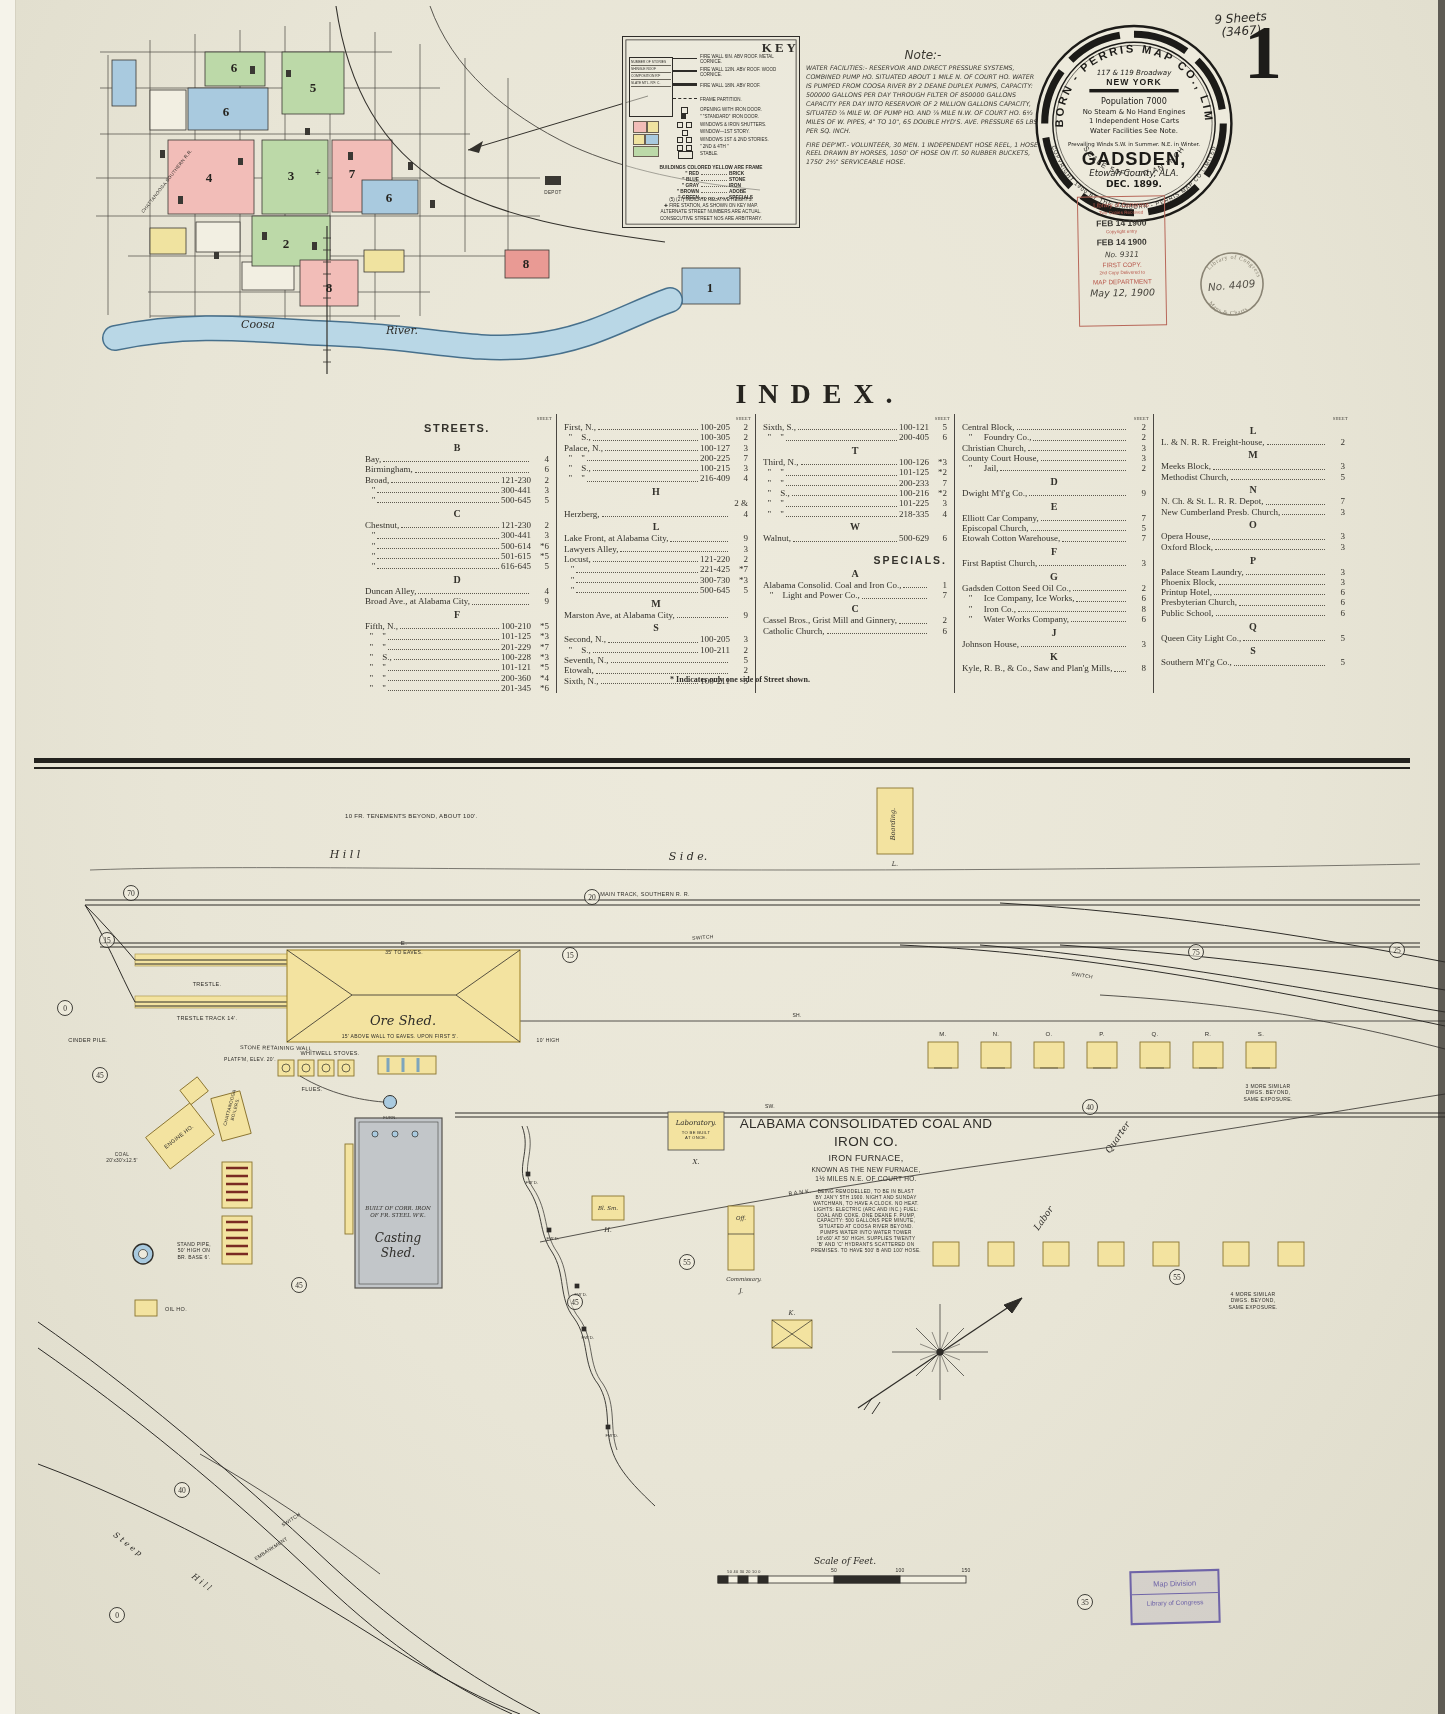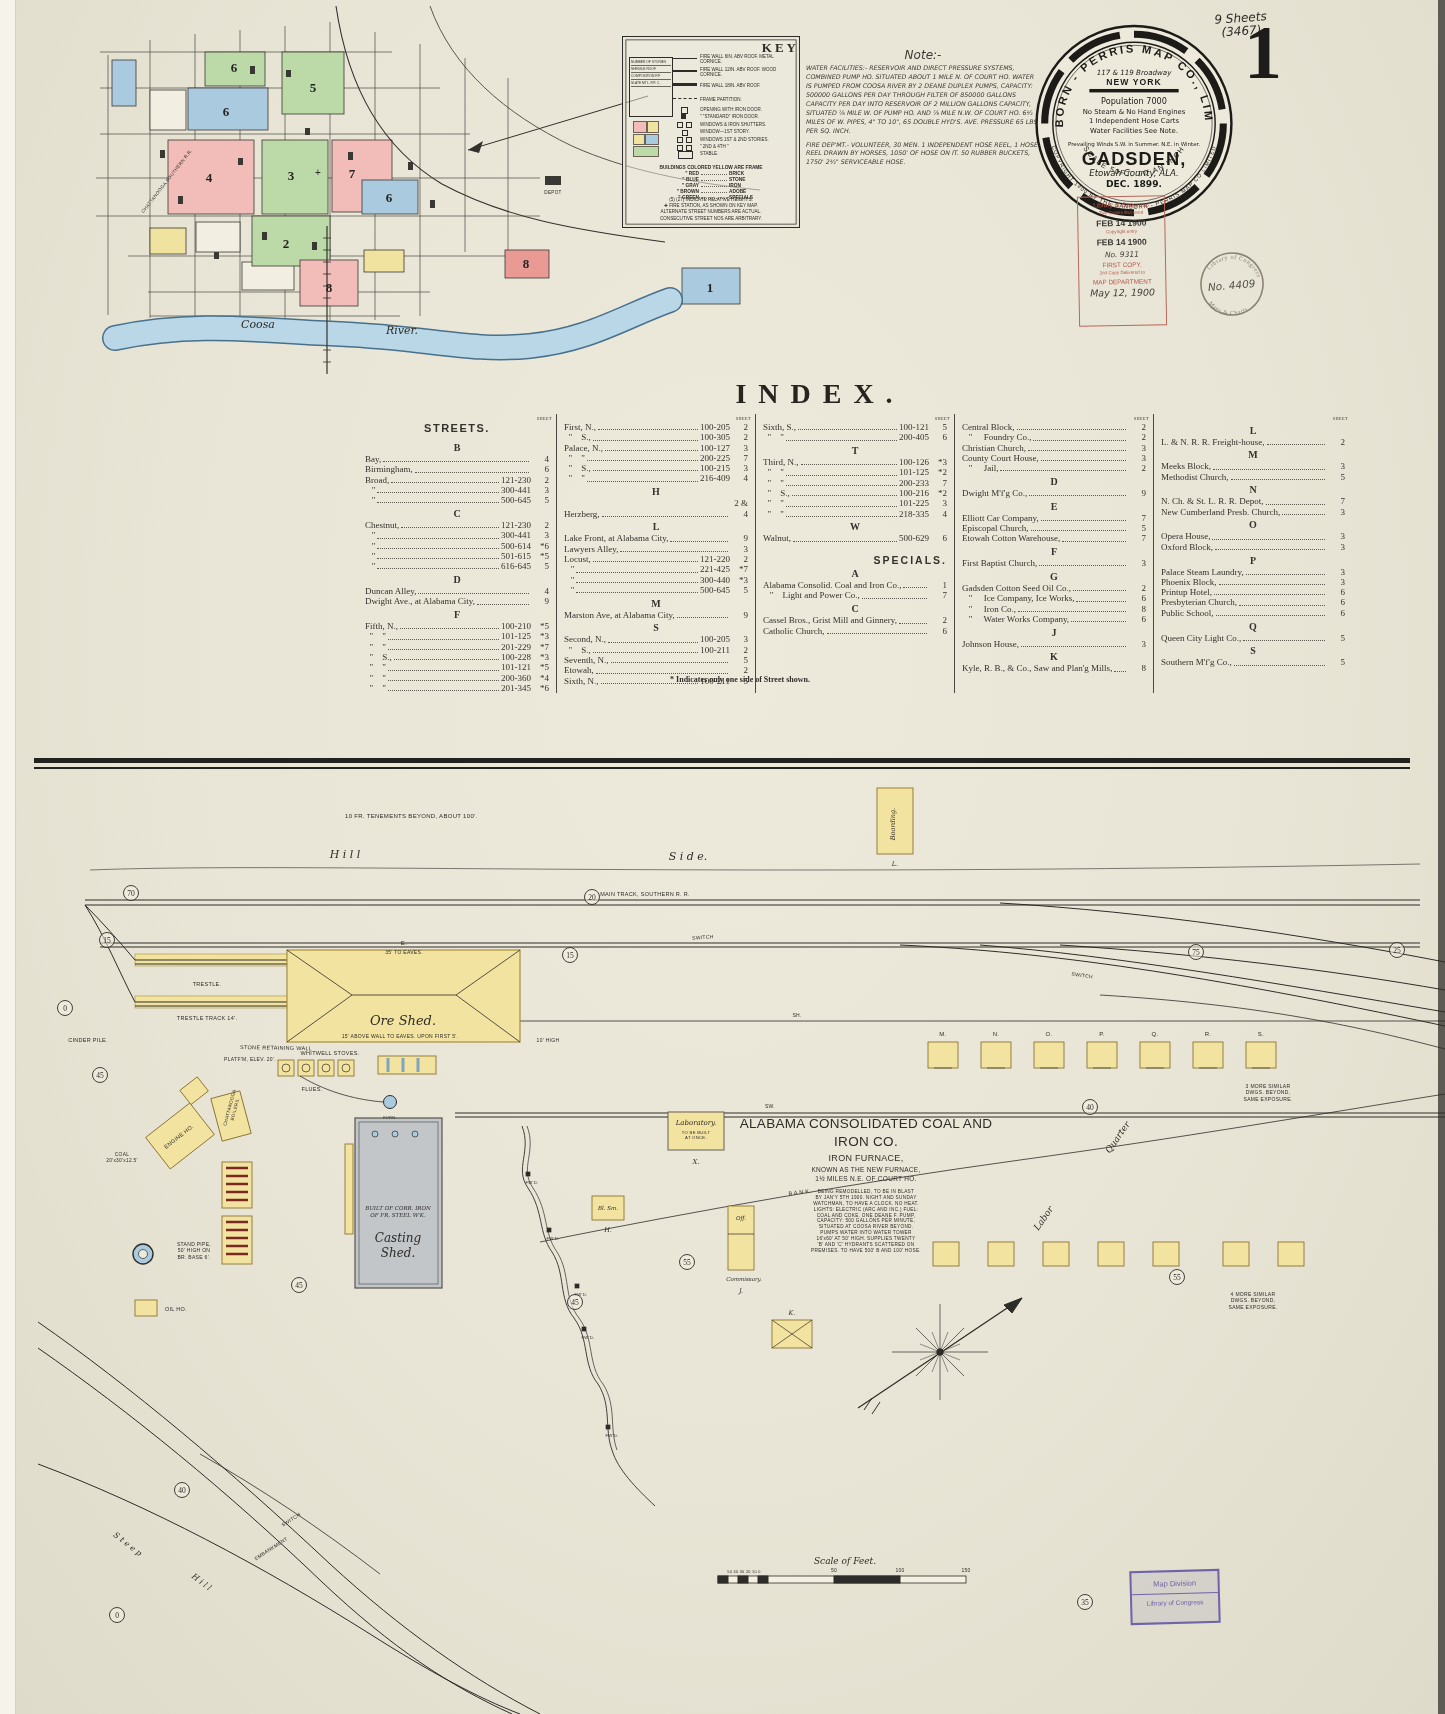--- a/index.html
+++ b/index.html
@@ -431,21 +431,21 @@
           <span class="idx-r">616-645</span>
           <span class="idx-s">5</span>
         </div>
         <div class="idx-letter">D</div>
         <div class="idx-row">
           <span class="idx-n">Duncan Alley,</span>
           <span class="idx-dots"></span>
           <span class="idx-s">4</span>
         </div>
         <div class="idx-row">
-          <span class="idx-n">Dwight Ave., at Alabama City,</span>
+          <span class="idx-n">Broad Ave., at Alabama City,</span>
           <span class="idx-dots"></span>
           <span class="idx-s">9</span>
         </div>
         <div class="idx-letter">F</div>
         <div class="idx-row">
           <span class="idx-n">Fifth, N.,</span>
           <span class="idx-dots"></span>
           <span class="idx-r">100-210</span>
           <span class="idx-s">*5</span>
         </div>
@@ -549,21 +549,21 @@
         </div>
         <div class="idx-row">
           <span class="idx-n">   "</span>
           <span class="idx-dots"></span>
           <span class="idx-r">221-425</span>
           <span class="idx-s">*7</span>
         </div>
         <div class="idx-row">
           <span class="idx-n">   "</span>
           <span class="idx-dots"></span>
-          <span class="idx-r">300-440</span>
+          <span class="idx-r">300-730</span>
           <span class="idx-s">*3</span>
         </div>
         <div class="idx-row">
           <span class="idx-n">   "</span>
           <span class="idx-dots"></span>
           <span class="idx-r">500-645</span>
           <span class="idx-s">5</span>
         </div>
         <div class="idx-letter">M</div>
         <div class="idx-row">

